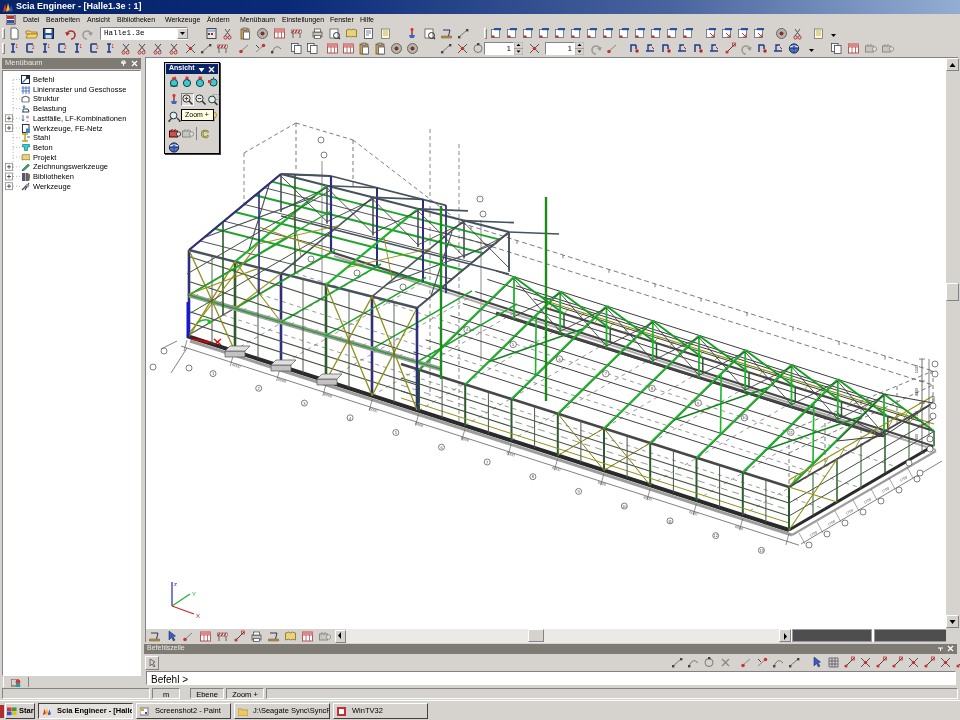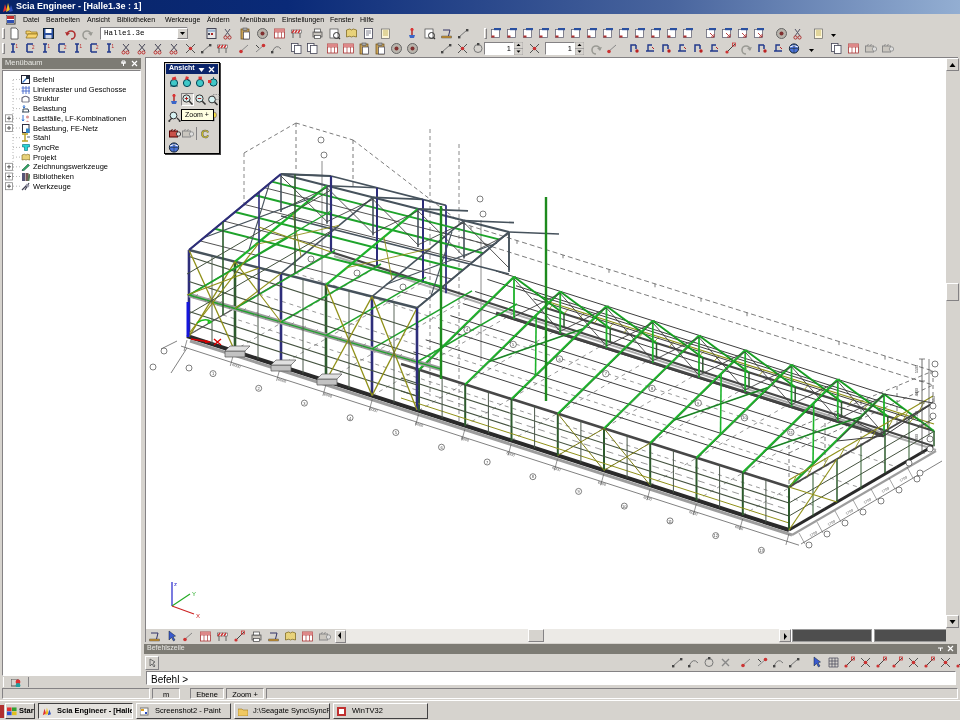--- a/index.html
+++ b/index.html
@@ -570,31 +570,31 @@
 <svg class="abs" style="left:18px;top:33.1px" width="9" height="9" viewBox="0 0 9 9">
         <path d="M1 8 h7 M2 8 v-3 h5 l1 3" fill="none" stroke="#345" stroke-width="1"></path>
         <path d="M3 1 v3 M3 4 l-1-1.5 M3 4 l1-1.5" stroke="#26c" stroke-width="0.9"></path>
       </svg>
 <div class="trow" style="left:30px;top:42.8px">Lastfälle, LF-Kombinationen</div>
 <svg class="abs" style="left:18px;top:42.8px" width="9" height="9" viewBox="0 0 9 9">
         <path d="M2 1 v6 M2 7 l-1-1.5 M2 7 l1-1.5" stroke="#26c" stroke-width="0.9"></path>
         <circle cx="6.5" cy="3" r="1.6" fill="#d99"></circle>
         <path d="M5 8 q1.5 -3 3 0" fill="#d99"></path>
       </svg>
-<div class="trow" style="left:30px;top:52.5px">Belastung, FE-Netz</div>
+<div class="trow" style="left:30px;top:52.5px">Werkzeuge, FE-Netz</div>
 <svg class="abs" style="left:18px;top:52.5px" width="9" height="9" viewBox="0 0 9 9">
         <rect x="1.5" y="0.5" width="6.5" height="8" fill="#fff" stroke="#334"></rect>
         <rect x="5" y="4.5" width="3.5" height="4.5" fill="#38c"></rect>
       </svg>
 <div class="trow" style="left:30px;top:62.2px">Stahl</div>
 <svg class="abs" style="left:18px;top:62.2px" width="9" height="9" viewBox="0 0 9 9">
         <path d="M1 1 h6 M4 1 v7 M1 8 h6" stroke="#b8a020" stroke-width="1.4"></path>
         <path d="M6 4 h3" stroke="#567" stroke-width="1"></path>
       </svg>
-<div class="trow" style="left:30px;top:71.9px">SyncRe</div>
+<div class="trow" style="left:30px;top:71.9px">Beton</div>
 <svg class="abs" style="left:18px;top:71.9px" width="9" height="9" viewBox="0 0 9 9">
         <path d="M1.5 1.5 h7 v2.5 h-2 v3.5 h-3 v-3.5 h-2 z" fill="#2ad4d4" stroke="#067" stroke-width="0.6"></path>
       </svg>
 <div class="trow" style="left:30px;top:81.6px">Projekt</div>
 <svg class="abs" style="left:18px;top:81.6px" width="9" height="9" viewBox="0 0 9 9">
         <path d="M1 2 q3-1.5 4 0 q1-1.5 4 0 v5 q-3-1 -4 0 q-1-1 -4 0 z" fill="#e8d27a" stroke="#766016" stroke-width="0.6"></path>
       </svg>
 <div class="trow" style="left:30px;top:91.3px">Zeichnungswerkzeuge</div>
 <svg class="abs" style="left:18px;top:91.3px" width="9" height="9" viewBox="0 0 9 9">
         <path d="M1 8 L7 2 L8.5 3.5 L2.5 9 Z" fill="#3a6" stroke="#143" stroke-width="0.5"></path>

